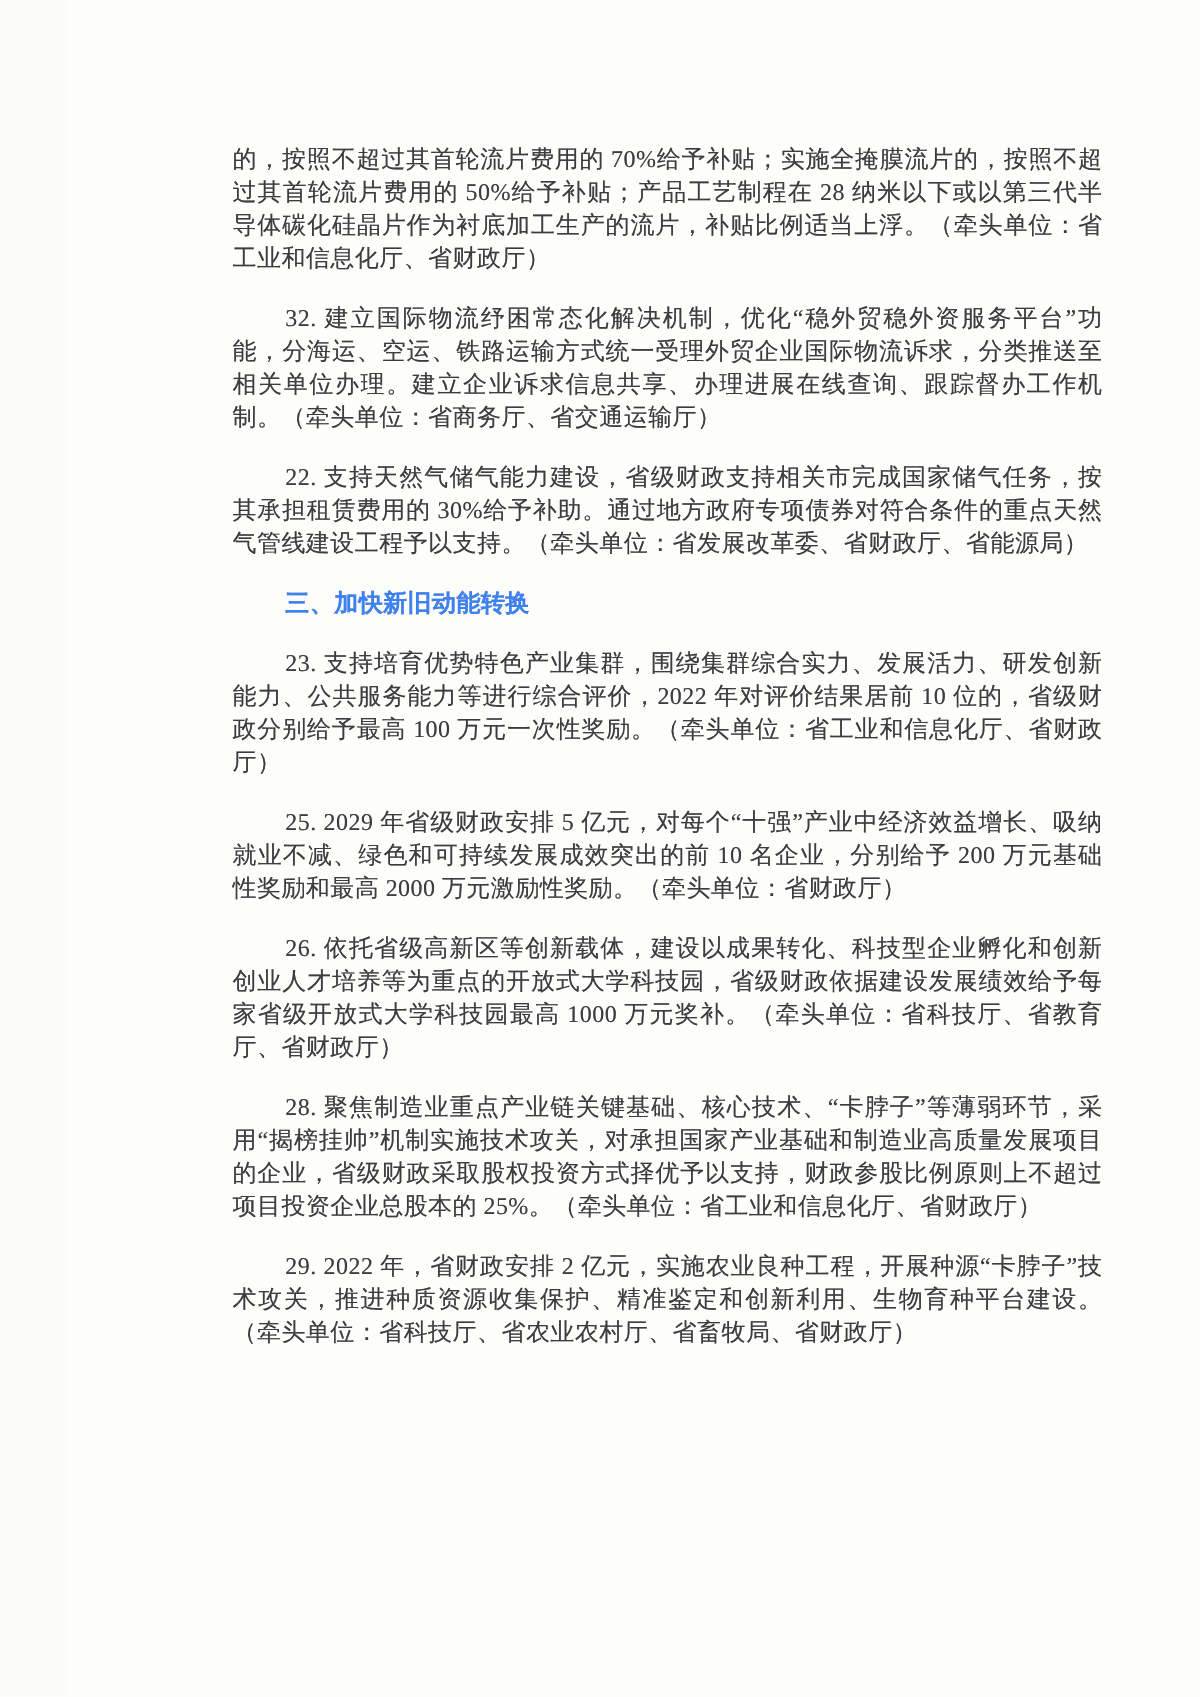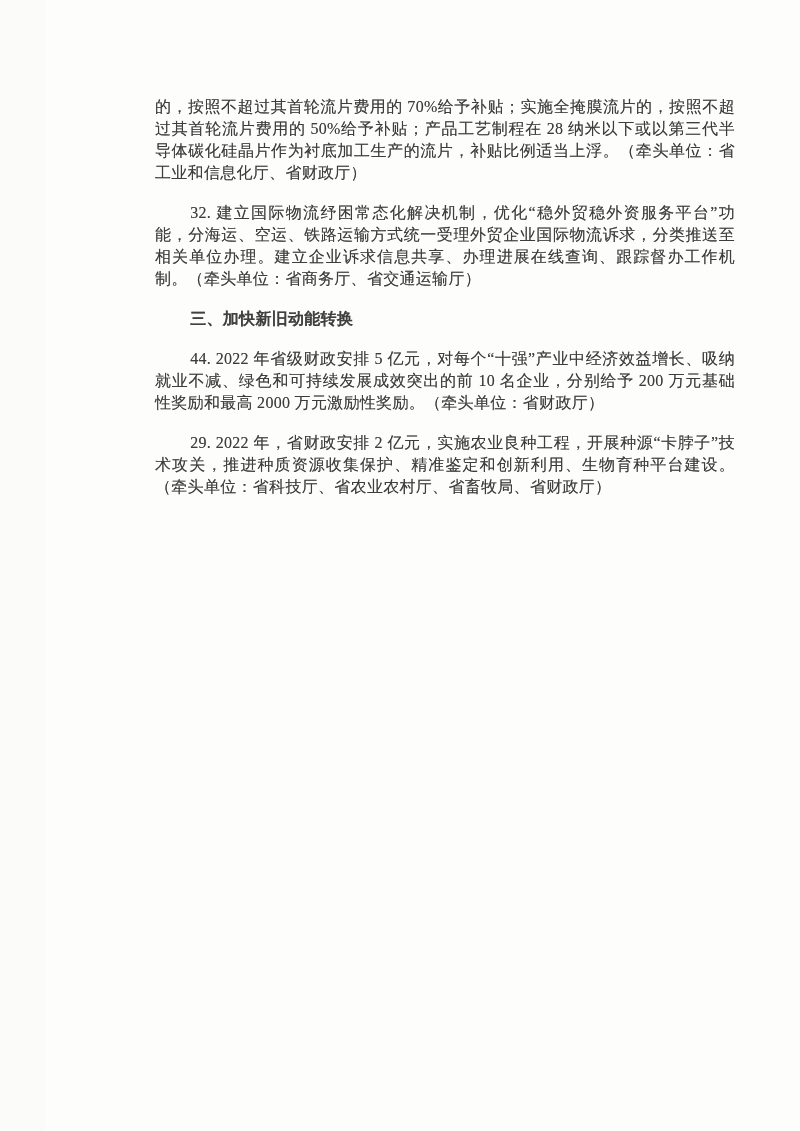--- a/index.html
+++ b/index.html
@@ -30,31 +30,35 @@
     text-align: justify;
     letter-spacing: 0.3px;
     word-break: break-all;
   }
   .content p.indent {
     text-indent: 2.2em;
   }
   .content p.heading {
     font-weight: bold;
     text-indent: 2.2em;
-    color: #404040;
+    color: #3b82f6;
   }
   
   .content {
     text-shadow: 0 0 0.4px rgba(70,70,70,0.55);
   }
 </style>
 </head>
 <body>
 
 <div class="page">
   <div class="content">
       <p class="">的，按照不超过其首轮流片费用的 70%给予补贴；实施全掩膜流片的，按照不超过其首轮流片费用的 50%给予补贴；产品工艺制程在 28 纳米以下或以第三代半导体碳化硅晶片作为衬底加工生产的流片，补贴比例适当上浮。（牵头单位：省工业和信息化厅、省财政厅）</p>
       <p class="indent">32. 建立国际物流纾困常态化解决机制，优化“稳外贸稳外资服务平台”功能，分海运、空运、铁路运输方式统一受理外贸企业国际物流诉求，分类推送至相关单位办理。建立企业诉求信息共享、办理进展在线查询、跟踪督办工作机制。（牵头单位：省商务厅、省交通运输厅）</p>
+      <p class="indent">22. 支持天然气储气能力建设，省级财政支持相关市完成国家储气任务，按其承担租赁费用的 30%给予补助。通过地方政府专项债券对符合条件的重点天然气管线建设工程予以支持。（牵头单位：省发展改革委、省财政厅、省能源局）</p>
       <p class="heading">三、加快新旧动能转换</p>
-      <p class="indent">44. 2022 年省级财政安排 5 亿元，对每个“十强”产业中经济效益增长、吸纳就业不减、绿色和可持续发展成效突出的前 10 名企业，分别给予 200 万元基础性奖励和最高 2000 万元激励性奖励。（牵头单位：省财政厅）</p>
+      <p class="indent">23. 支持培育优势特色产业集群，围绕集群综合实力、发展活力、研发创新能力、公共服务能力等进行综合评价，2022 年对评价结果居前 10 位的，省级财政分别给予最高 100 万元一次性奖励。（牵头单位：省工业和信息化厅、省财政厅）</p>
+      <p class="indent">25. 2029 年省级财政安排 5 亿元，对每个“十强”产业中经济效益增长、吸纳就业不减、绿色和可持续发展成效突出的前 10 名企业，分别给予 200 万元基础性奖励和最高 2000 万元激励性奖励。（牵头单位：省财政厅）</p>
+      <p class="indent">26. 依托省级高新区等创新载体，建设以成果转化、科技型企业孵化和创新创业人才培养等为重点的开放式大学科技园，省级财政依据建设发展绩效给予每家省级开放式大学科技园最高 1000 万元奖补。（牵头单位：省科技厅、省教育厅、省财政厅）</p>
+      <p class="indent">28. 聚焦制造业重点产业链关键基础、核心技术、“卡脖子”等薄弱环节，采用“揭榜挂帅”机制实施技术攻关，对承担国家产业基础和制造业高质量发展项目的企业，省级财政采取股权投资方式择优予以支持，财政参股比例原则上不超过项目投资企业总股本的 25%。（牵头单位：省工业和信息化厅、省财政厅）</p>
       <p class="indent">29. 2022 年，省财政安排 2 亿元，实施农业良种工程，开展种源“卡脖子”技术攻关，推进种质资源收集保护、精准鉴定和创新利用、生物育种平台建设。（牵头单位：省科技厅、省农业农村厅、省畜牧局、省财政厅）</p>
     </div>
 </div>
 
 </body></html>

